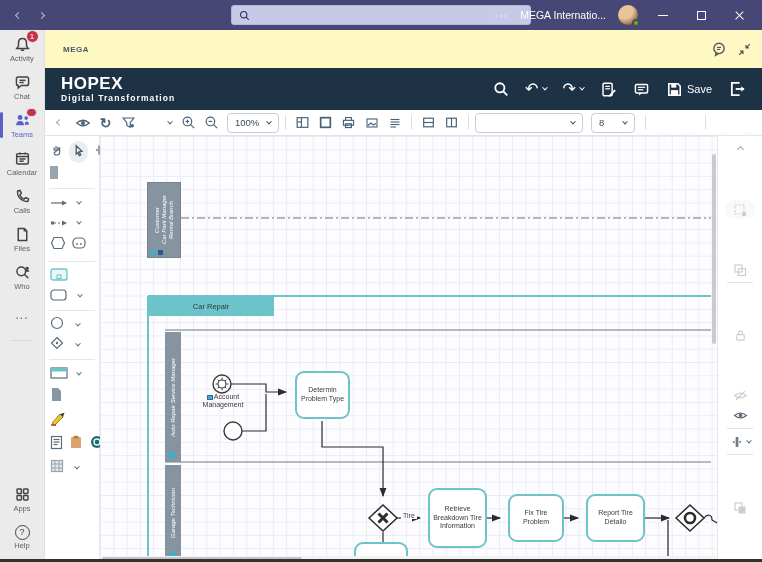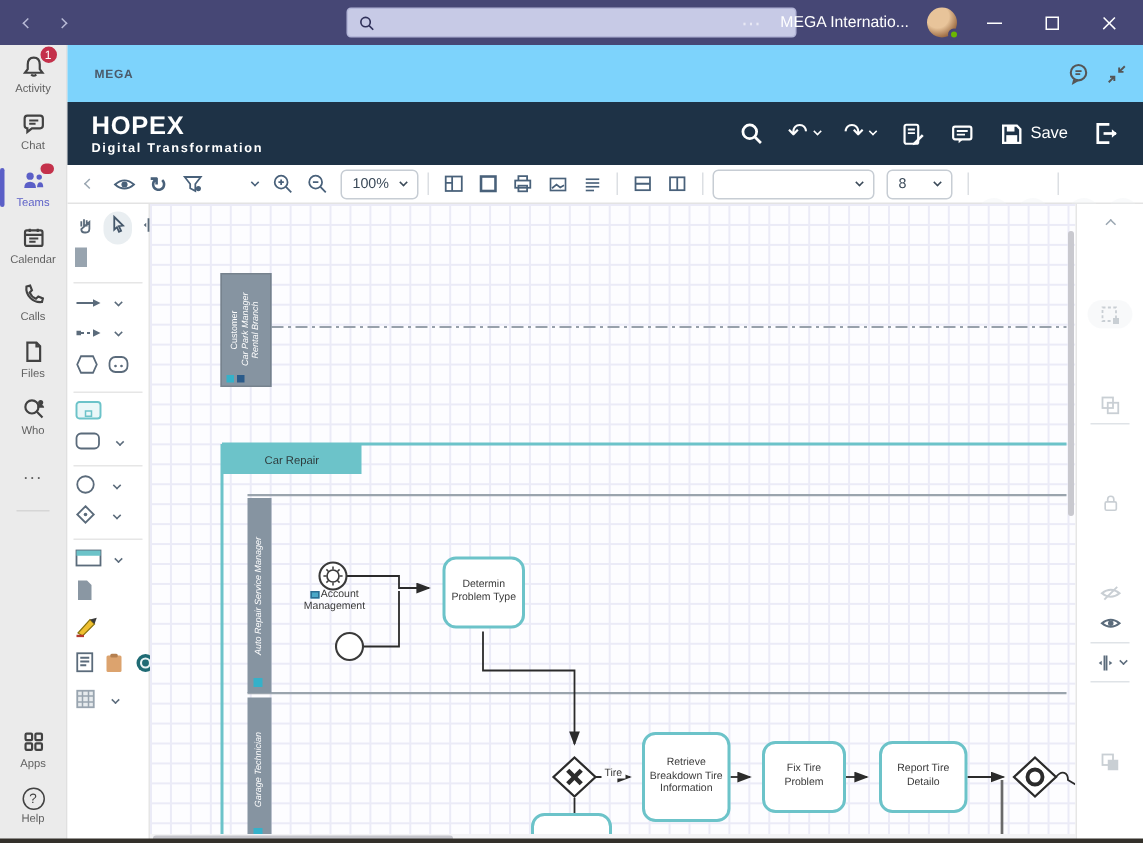--- a/index.html
+++ b/index.html
@@ -33,21 +33,21 @@
   .rail-item.active .lbl { color:#5b5fc7; }
   .rail-item.active::before { content:""; position:absolute; left:0; top:6px; bottom:6px; width:3px; background:#5b5fc7; border-radius:2px; }
   .badge { position:absolute; top:0px; right:6px; min-width:13px; height:13px; background:#c4314b; color:#fff; border-radius:8px; font-size:8px; display:flex; align-items:center; justify-content:center; padding:0 3px; border:1.5px solid #ebebeb; }
   .dotbadge { position:absolute; top:2px; right:8px; width:11px; height:9px; background:#c4314b; border-radius:5px; border:1.5px solid #ebebeb; }
   .rail-dots { font-size:12px; color:#616161; letter-spacing:1px; }
   .rail-div { width:22px; height:0; border-top:1px solid #d6d6d6; margin:6px 0; }
   .rail-spacer { flex:1; }
   .rico { stroke:#424242; fill:none; stroke-width:1.2; }
 
   
-  .tabhead { left:45px; top:30px; width:717px; height:38px; background:#7dd3fc; display:flex; align-items:center; }
+  .tabhead { left:45px; top:30px; width:717px; height:38px; background:#fef9c3; display:flex; align-items:center; }
   .mega-logo { font-size:8px; font-weight:bold; color:#4a5a6a; margin-left:18px; letter-spacing:.5px; }
   .tab-title { font-size:13px; font-weight:600; color:#262626; margin-left:14px; white-space:nowrap; }
   .tabhead-right { position:absolute; right:10px; display:flex; gap:10px; align-items:center; color:#555; }
 
   
   .hopexbar { left:45px; top:68px; width:717px; height:42px; background:#1e3246; display:flex; align-items:center; color:#fff; }
   .brand { margin-left:16px; line-height:1; }
   .brand .b1 { font-size:17px; font-weight:bold; letter-spacing:.5px; }
   .brand .b2 { font-size:8.5px; font-weight:bold; letter-spacing:1.1px; margin-top:2px; }
   .hopex-right { position:absolute; right:0; display:flex; align-items:center; gap:16px; padding-right:16px; }
@@ -83,21 +83,21 @@
   .canvas { left:100px; top:136px; width:617px; height:426px; background-color:#fdfdff; overflow:hidden;
     background-image:linear-gradient(#ebebf7 1px, transparent 1px), linear-gradient(90deg,#ebebf7 1px, transparent 1px);
     background-size:13.3px 13.3px; }
   .canvas svg.overlay { position:absolute; left:0; top:0; }
   .extpool { position:absolute; left:47px; top:46px; width:34px; height:76px; background:#8694a1; border:1px solid #76828d; display:flex; flex-direction:row; align-items:center; justify-content:center; gap:1px; }
   .vtext { writing-mode:vertical-rl; transform:rotate(180deg); color:#fff; font-size:6px; white-space:nowrap; }
   .vtext.it { font-style:italic; }
   .extpool-icons { position:absolute; left:3px; bottom:2px; display:flex; gap:2px; }
   .miniico { width:5px; height:5px; background:#35b1c9; }
   .miniico.b { background:#2a5b8a; }
-  .poolhead { position:absolute; left:48px; top:160px; width:93px; height:20px; background:#6cc3c9; display:flex; align-items:center; justify-content:center; font-size:7.5px; color:#2e3b3c; }
+  .poolhead { position:absolute; left:48px; top:160px; width:126px; height:20px; background:#6cc3c9; display:flex; align-items:center; justify-content:center; font-size:7.5px; color:#2e3b3c; }
   .lanehead { position:absolute; left:65px; width:16px; background:#8694a1; display:flex; align-items:center; justify-content:center; }
   .lanehead .licon { position:absolute; left:4px; bottom:3px; width:7px; height:7px; }
   .task { position:absolute; background:#fff; border:2px solid #6cc3c9; border-radius:9px; display:flex; align-items:center; justify-content:center; text-align:center; font-size:7px; color:#3a3a3a; line-height:1.25; padding:2px; }
   .freelabel { position:absolute; font-size:7px; color:#3a3a3a; text-align:center; line-height:1.15; }
   .tirelabel { position:absolute; font-size:7px; color:#3a3a3a; background:#fdfdff; padding:0 2px; }
   .vscroll { position:absolute; right:1px; top:18px; width:4px; height:190px; background:#c9c9cf; border-radius:2px; }
   .hscroll-track { position:absolute; left:0; bottom:0; width:617px; height:6px; background:#f3f3f5; }
   .hscroll { position:absolute; left:2px; bottom:1px; width:200px; height:4px; background:#c4c4ca; border-radius:2px; }
   .objico { display:inline-block; width:6px; height:5px; background:#49a8c8; border:1px solid #2c6e93; vertical-align:middle; margin-right:1px; }
 

